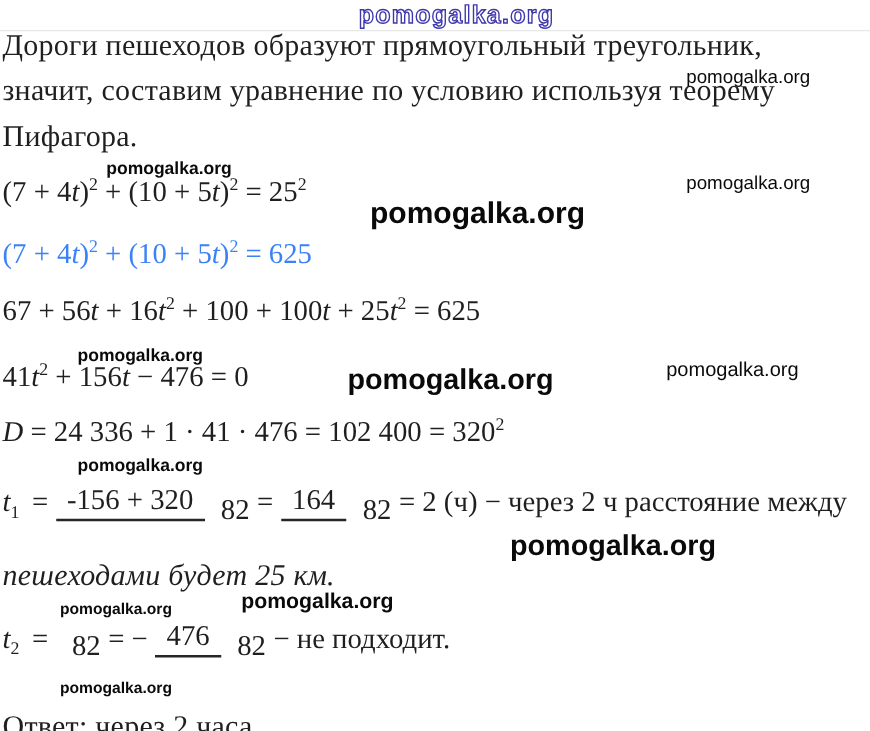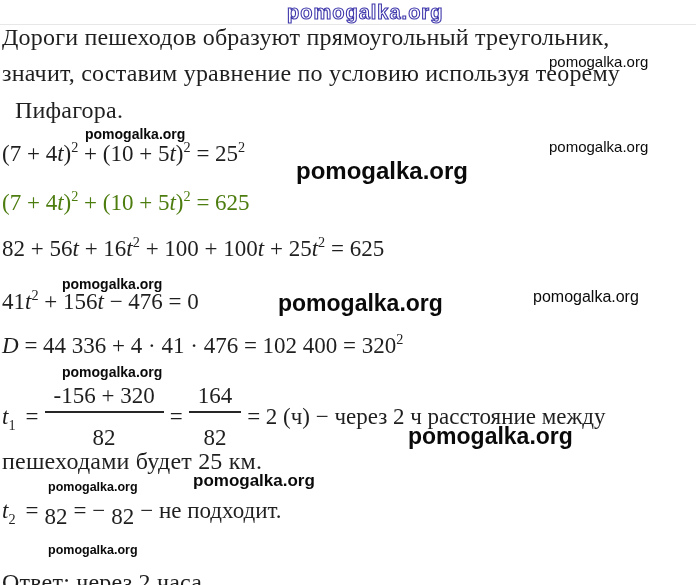--- a/index.html
+++ b/index.html
@@ -6,34 +6,34 @@
   body{
     width:696px;height:585px;background:#ffffff;position:relative;overflow:hidden;
     font-family:"Liberation Serif", serif;color:#1f1f1f;
   }
   .abs{position:absolute;white-space:nowrap;}
   .txt{font-size:24px;letter-spacing:0.2px;}
   .math{font-size:23px;}
   .math sup{font-size:0.62em;line-height:0;}
   .math sub{font-size:0.62em;line-height:0;}
   .it{font-style:italic;}
-  .faded{color:#4d7c0f;}
+  .faded{color:#3b82f6;}
   .wm{font-family:"Liberation Sans", sans-serif;color:#0a0a0a;letter-spacing:0;}
   .w400{font-weight:400;}
   .w600{font-weight:600;}
   .w700{font-weight:700;}
   .wm-top{
     font-family:"Liberation Sans", sans-serif;font-weight:700;
     color:transparent;-webkit-text-stroke:1.1px #3e37ab;letter-spacing:1px;
   }
   .scanline{position:absolute;left:0;width:696px;height:1px;background:#e7e7e7;}
   .mrow{display:flex;align-items:center;}
-  .frac{display:inline-flex;flex-direction:column;align-items:center;text-align:left;margin:0 6px;}
+  .frac{display:inline-flex;flex-direction:row;align-items:center;text-align:left;margin:0 6px;}
   .frac .num{border-bottom:2px solid #262626;padding:0 9px 2px 9px;}
-  .frac .den{padding-top:12px;}
+  .frac .den{padding-top:12px;margin-left:13px;}
   .gap{display:inline-block;width:10px;}
 </style>
 </head>
 <body>
 
 <div class="scanline" style="top:24px"></div>
 
 <div class="abs wm-top" style="left:287px;top:1px;font-size:20px;">pomogalka.org</div>
 <div class="abs wm w400" style="left:549px;top:53px;font-size:15px;">pomogalka.org</div>
 <div class="abs wm w600" style="left:85px;top:126px;font-size:14px;">pomogalka.org</div>
@@ -43,53 +43,54 @@
 <div class="abs wm w700" style="left:278px;top:290px;font-size:23px;">pomogalka.org</div>
 <div class="abs wm w400" style="left:533px;top:288px;font-size:16px;">pomogalka.org</div>
 <div class="abs wm w600" style="left:62px;top:364px;font-size:14px;">pomogalka.org</div>
 <div class="abs wm w700" style="left:408px;top:423px;font-size:23px;">pomogalka.org</div>
 <div class="abs wm w600" style="left:193px;top:471px;font-size:17px;">pomogalka.org</div>
 <div class="abs wm w600" style="left:48px;top:480px;font-size:12.5px;">pomogalka.org</div>
 <div class="abs wm w600" style="left:48px;top:543px;font-size:12.5px;">pomogalka.org</div>
 
 <div class="abs txt" style="left:2px;top:24px;">Дороги пешеходов образуют прямоугольный треугольник,</div>
 <div class="abs txt" style="left:2px;top:60px;">значит, составим уравнение по условию используя теорему</div>
-<div class="abs txt" style="left:15px;top:97px;">Пифагора.</div>
+<div class="abs txt" style="left:2px;top:97px;">Пифагора.</div>
 
 <div class="abs math" style="left:2px;top:141px;"><span>(7 + 4</span><span class="it">t</span><span>)</span><sup>2</sup><span> + (10 + 5</span><span class="it">t</span><span>)</span><sup>2</sup><span> = 25</span><sup>2</sup></div>
 <div class="abs math faded" style="left:2px;top:190px;"><span>(7 + 4</span><span class="it">t</span><span>)</span><sup>2</sup><span> + (10 + 5</span><span class="it">t</span><span>)</span><sup>2</sup><span> = 625</span></div>
-<div class="abs math" style="left:2px;top:236px;"><span>82 + 56</span><span class="it">t</span><span> + 16</span><span class="it">t</span><sup>2</sup><span> + 100 + 100</span><span class="it">t</span><span> + 25</span><span class="it">t</span><sup>2</sup><span> = 625</span></div>
+<div class="abs math" style="left:2px;top:236px;"><span>67 + 56</span><span class="it">t</span><span> + 16</span><span class="it">t</span><sup>2</sup><span> + 100 + 100</span><span class="it">t</span><span> + 25</span><span class="it">t</span><sup>2</sup><span> = 625</span></div>
 <div class="abs math" style="left:2px;top:289px;font-family:Liberation Serif, serif;"><span>41</span><span class="it">t</span><sup>2</sup><span> + 156</span><span class="it">t</span><span> − 476 = 0</span></div>
-<div class="abs math" style="left:2px;top:333px;"><span class="it">D</span><span> = 44 336 + 4 · 41 · 476 = 102 400 = 320</span><sup>2</sup></div>
+<div class="abs math" style="left:2px;top:333px;"><span class="it">D</span><span> = 24 336 + 1 · 41 · 476 = 102 400 = 320</span><sup>2</sup></div>
 
 <div class="abs math mrow" style="left:2px;top:383px;">
   <span><span class="it">t</span><sub>1</sub></span>
   <span class="gap"></span>
   <span>=</span>
   <span class="frac">
     <span class="num">-156 + 320</span>
     <span class="den">82</span>
   </span>
   <span>=</span>
   <span class="frac">
     <span class="num">164</span>
     <span class="den">82</span>
   </span>
   <span>= 2 (ч) − через 2 ч расстояние между</span>
 </div>
 
-<div class="abs txt" style="left:2px;top:448px;">пешеходами будет 25 км.</div>
+<div class="abs txt" style="left:2px;top:448px;font-style:italic;">пешеходами будет 25 км.</div>
 
 <div class="abs math mrow" style="left:2px;top:492px;">
   <span><span class="it">t</span><sub>2</sub></span>
   <span class="gap"></span>
   <span>=</span>
   <span class="frac">
     <span class="den">82</span>
   </span>
   <span>= −</span>
   <span class="frac">
+    <span class="num">476</span>
     <span class="den">82</span>
   </span>
   <span>− не подходит.</span>
 </div>
 
 <div class="abs txt" style="left:2px;top:569px;">Ответ: через 2 часа.</div>
 
 </body></html>

